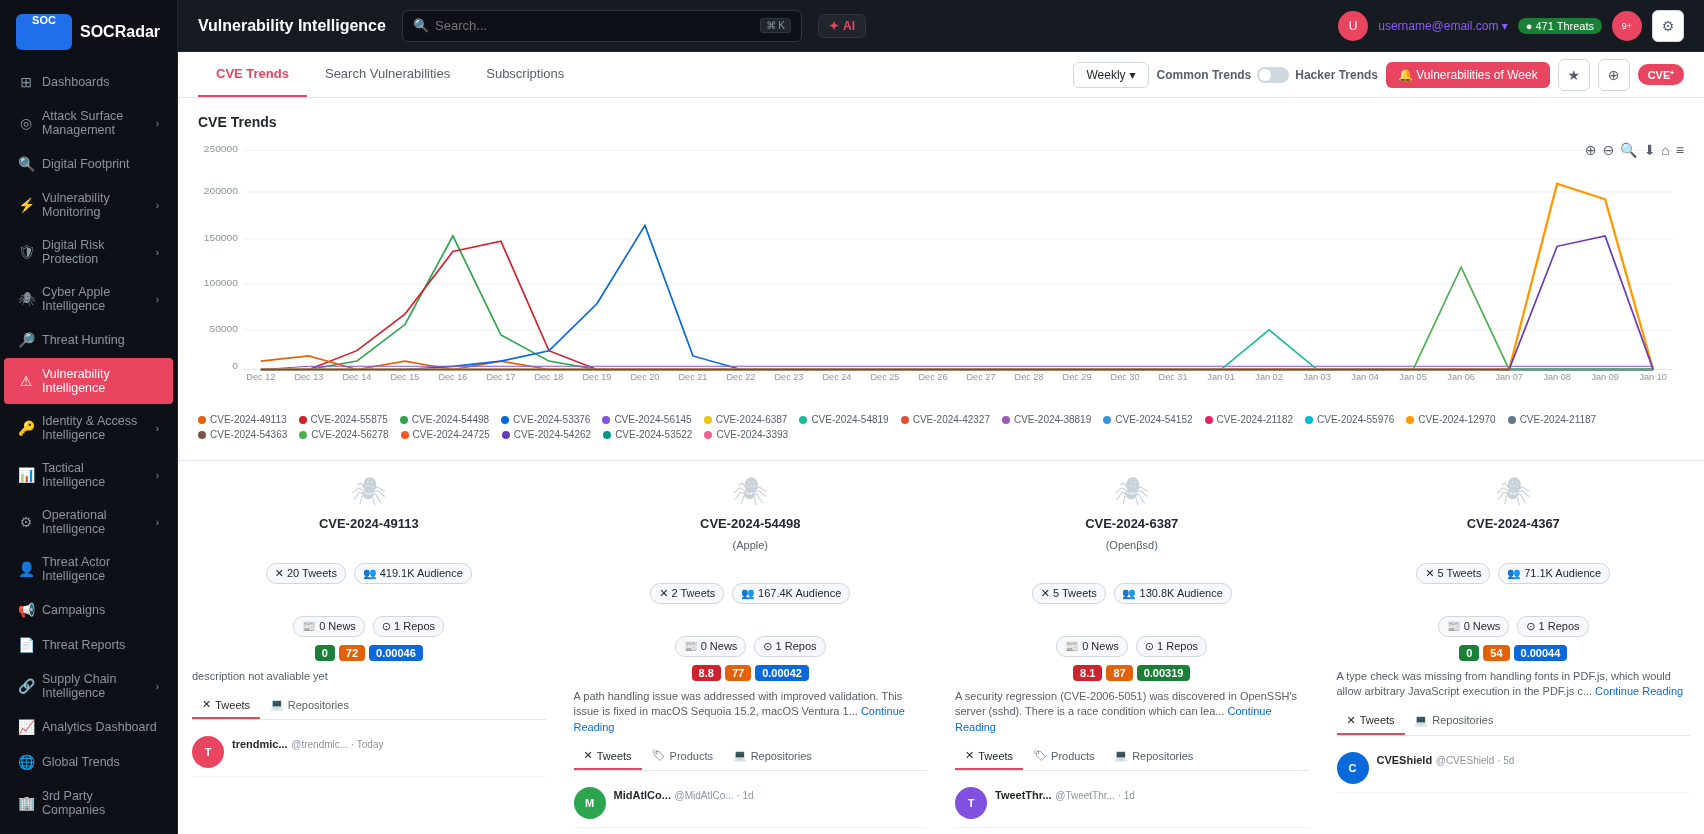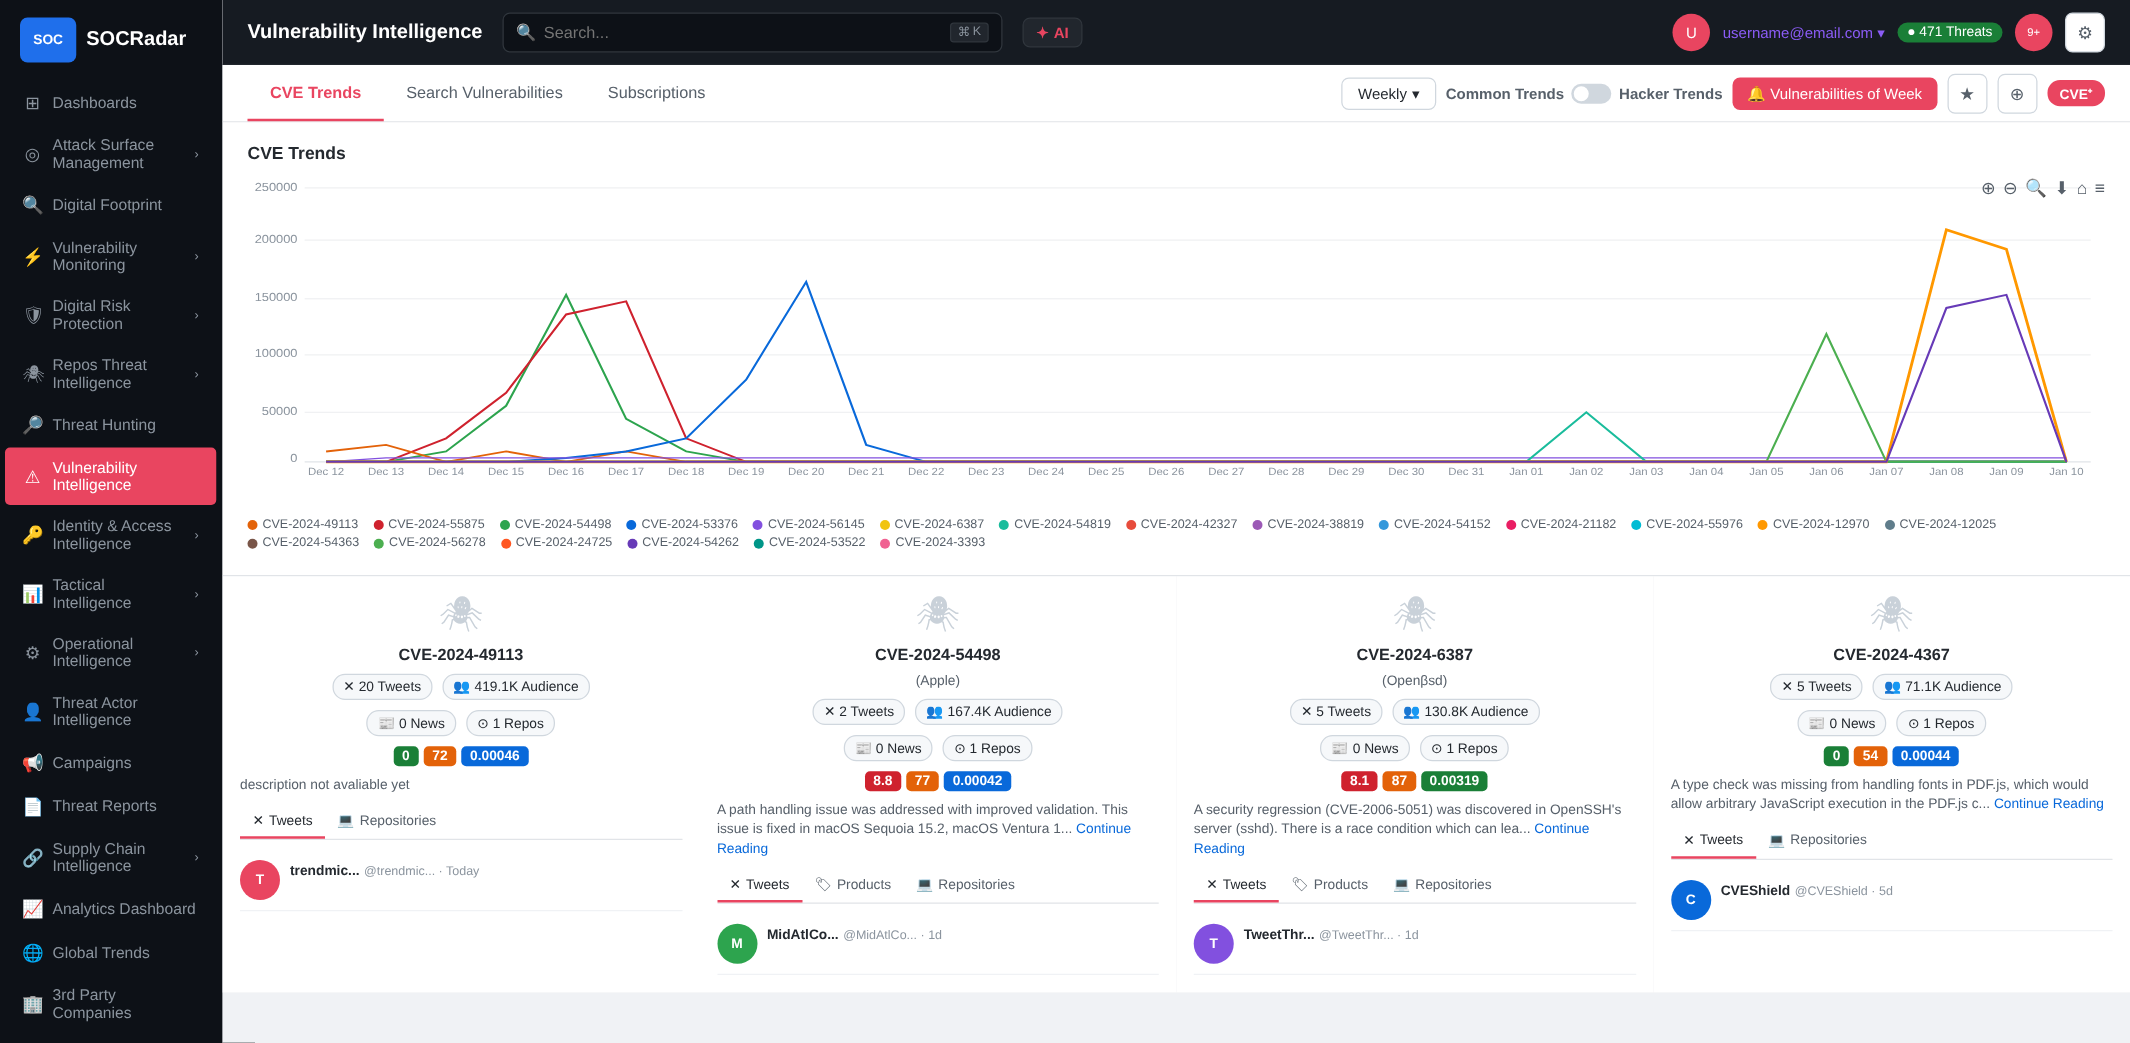--- a/index.html
+++ b/index.html
@@ -18,24 +18,23 @@
     }
     .sidebar-logo {
       padding: 14px 16px;
       display: flex;
       align-items: center;
       gap: 8px;
     }
     .logo-box {
       background: #1f6feb;
       border-radius: 6px;
-      width: 45px;
+      width: 56px;
       height: 36px;
       display: flex;
-      align-items: center;
       justify-content: center;
       font-weight: 900;
       color: white;
       font-size: 11px;
     }
     .logo-text { color: white; font-weight: 700; font-size: 16px; }
     .sidebar-item {
       display: flex;
       align-items: center;
       gap: 8px;
@@ -238,20 +237,21 @@
       background: #f6f8fa;
       border: 1px solid #d0d7de;
       border-radius: 10px;
       padding: 3px 8px;
       font-size: 11px;
       color: #24292f;
       display: flex;
       align-items: center;
       gap: 4px;
       white-space: nowrap;
+      margin-top: 24px;
     }
     .score-badges { display: flex; justify-content: center; gap: 4px; }
     .score-badge {
       border-radius: 4px;
       padding: 2px 7px;
       font-size: 11px;
       font-weight: 700;
       color: white;
     }
     .score-green { background: #1a7f37; }
@@ -317,21 +317,21 @@
     <span style="flex:1">Vulnerability Monitoring</span>
     <span class="chevron">›</span>
   </div>
       <div class="sidebar-item">
     <span class="icon">🛡</span>
     <span style="flex:1">Digital Risk Protection</span>
     <span class="chevron">›</span>
   </div>
       <div class="sidebar-item">
     <span class="icon">🕷</span>
-    <span style="flex:1">Repos Threat Intelligence</span>
+    <span style="flex:1">Cyber Apple Intelligence</span>
     <span class="chevron">›</span>
   </div>
       <div class="sidebar-item">
     <span class="icon">🔎</span>
     <span style="flex:1">Threat Hunting</span>
 
   </div>
       <div class="sidebar-item active">
     <span class="icon">⚠</span>
     <span style="flex:1">Vulnerability Intelligence</span>
@@ -582,21 +582,21 @@
             <div class="legend-item">
               <div class="legend-dot" style="background:#00bcd4"></div>
               <span>CVE-2024-55976</span>
             </div>
             <div class="legend-item">
               <div class="legend-dot" style="background:#ff9800"></div>
               <span>CVE-2024-12970</span>
             </div>
             <div class="legend-item">
               <div class="legend-dot" style="background:#607d8b"></div>
-              <span>CVE-2024-12025</span>
+              <span>CVE-2024-21187</span>
             </div>
             <div class="legend-item">
               <div class="legend-dot" style="background:#795548"></div>
               <span>CVE-2024-54363</span>
             </div>
             <div class="legend-item">
               <div class="legend-dot" style="background:#4caf50"></div>
               <span>CVE-2024-56278</span>
             </div>
             <div class="legend-item">

